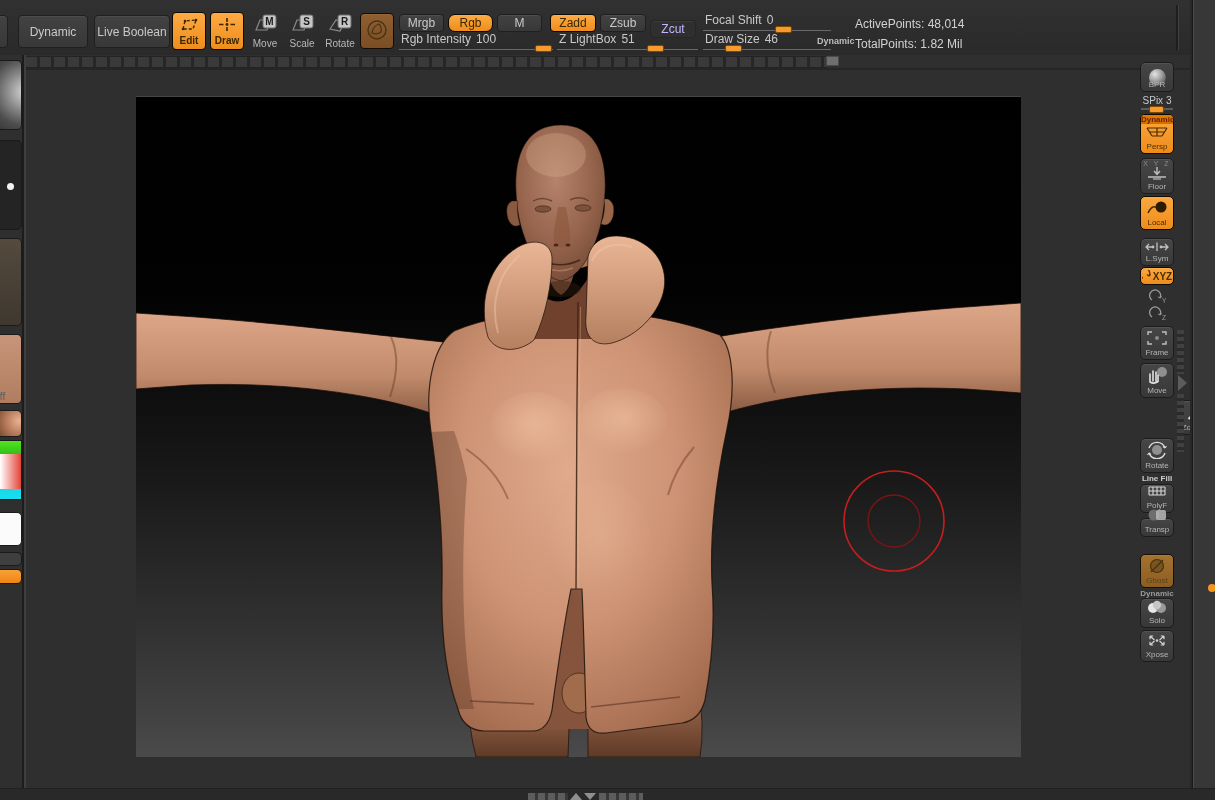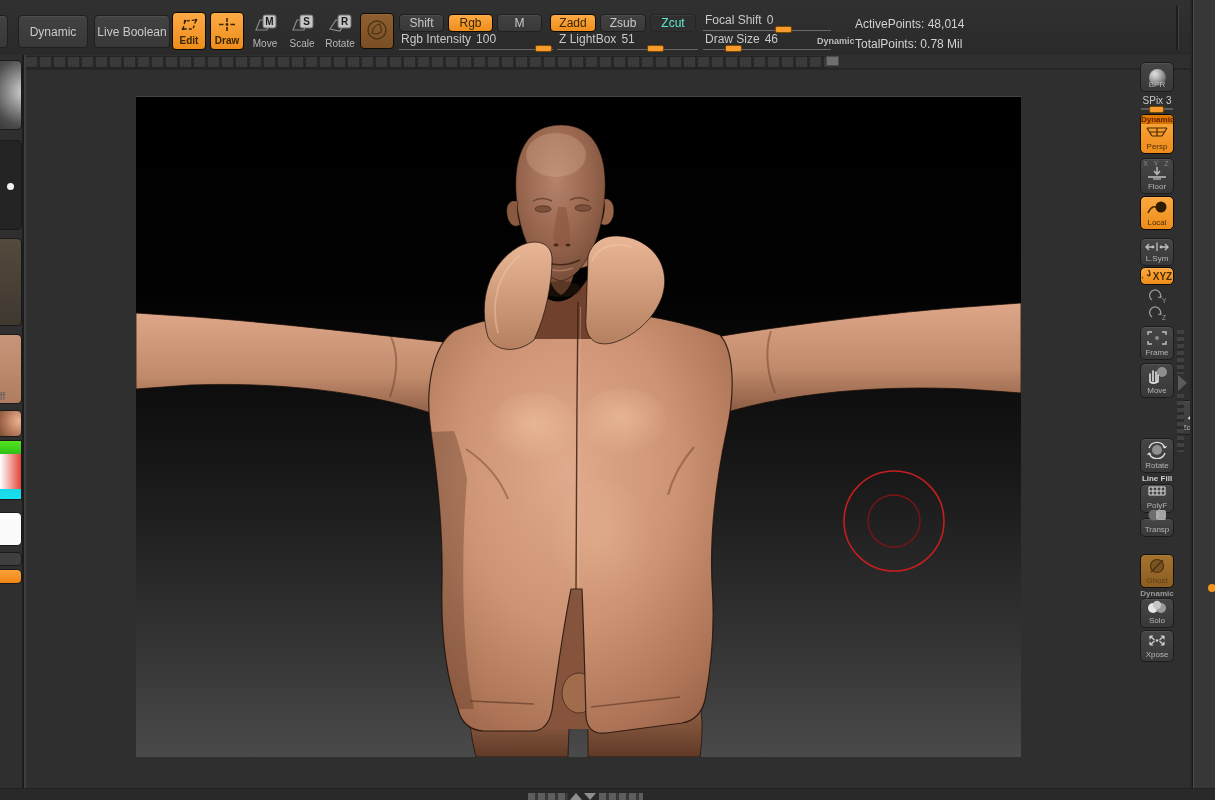--- a/index.html
+++ b/index.html
@@ -4,21 +4,21 @@
 <style>
   html,body{margin:0;padding:0;background:#222;}
   .screen{position:relative;width:1215px;height:800px;background:#2f2f2f;overflow:hidden;
     font-family:"Liberation Sans",sans-serif;-webkit-font-smoothing:antialiased;}
   
   .topbar{position:absolute;left:0;top:0;width:100%;height:55px;background:linear-gradient(#313131,#2a2a2a);}
   .tbtn{position:absolute;display:flex;align-items:center;justify-content:center;
     background:linear-gradient(#424242,#383838);border:1px solid #1f1f1f;border-radius:4px;
     color:#c9c9c9;font-size:12px;box-shadow:inset 0 1px 0 rgba(255,255,255,.06);box-sizing:border-box;}
   .tbtn.orange{background:linear-gradient(#fdaa44,#ee8d1c);color:#3a2600;border-color:#0d0a05;}
-  .tbtn.dim{color:#5eead4;}
+  .tbtn.dim{color:#c4b5fd;margin-top:6px;}
   .sqbtn{flex-direction:column;gap:1px;font-size:10px;font-weight:bold;}
   .toolico{position:absolute;display:flex;flex-direction:column;align-items:center;color:#b9b9b9;font-size:10px;}
   .slider{position:absolute;height:18px;color:#c9c9c9;font-size:12px;}
   .slider .slabel{position:absolute;left:2px;top:0;white-space:nowrap;}
   .slider .slabel b{font-weight:normal;margin-left:5px;}
   .slider .track{position:absolute;left:0;right:0;bottom:0;height:1px;background:#9a9a9a;opacity:.55;}
   .slider .knob{position:absolute;bottom:-2px;width:15px;height:5px;background:#f79b2e;border-radius:2px;border:1px solid #7a4a00;}
   .stats{position:absolute;color:#d2d2d2;font-size:12px;white-space:nowrap;}
   .dynamic-tag{position:absolute;font-size:9px;font-weight:bold;color:#bdbdbd;}
   .vdivider{position:absolute;width:2px;background:#1e1e1e;border-right:1px solid #404040;}
@@ -127,23 +127,23 @@
     <div class="tbtn" style="left:360px;top:13px;width:34px;height:36px;background:linear-gradient(#8f5f30,#7a4e24);border-color:#120c04;">
       <span>
         <svg width="24" height="24" viewBox="0 0 24 24">
             <circle cx="12" cy="12" r="9" fill="none" stroke="#4a3414" stroke-width="1.4"></circle>
             <path d="M7 15 Q8 8 14 6 Q17 9 16 14 Q12 17 7 15 Z" fill="none" stroke="#4a3414" stroke-width="1.2"></path>
           </svg>
       </span>
     </div>
 
     <div class="tbtn" style="left:399px;top:14px;width:45px;height:18px;">
-        <span>Shift</span>
-      </div>
-    <div class="tbtn orange" style="left:448px;top:14px;width:45px;height:18px;">
+        <span>Mrgb</span>
+      </div>
+    <div class="tbtn orange" style="left:448px;top:14px;width:45px;height:18px;border-radius:7px;">
         <span>Rgb</span>
       </div>
     <div class="tbtn" style="left:497px;top:14px;width:45px;height:18px;">
         <span>M</span>
       </div>
 
     <div class="tbtn orange" style="left:550px;top:14px;width:46px;height:18px;">
         <span>Zadd</span>
       </div>
     <div class="tbtn" style="left:600px;top:14px;width:46px;height:18px;">
@@ -169,21 +169,21 @@
       <i class="knob" style="left:64%;"></i>
     </div>
     <div class="slider" style="left:703px;top:32px;width:128px;">
       <span class="slabel"><span>Draw Size</span><b>46</b></span>
       <i class="track"></i>
       <i class="knob" style="left:17%;"></i>
     </div>
     <span class="dynamic-tag" style="left:817px;top:36px;">Dynamic</span>
 
     <span class="stats" style="left:855px;top:17px;">ActivePoints: 48,014</span>
-    <span class="stats" style="left:855px;top:37px;">TotalPoints: 0.78 Mil</span>
+    <span class="stats" style="left:855px;top:37px;">TotalPoints: 1.82 Mil</span>
 
     <div class="vdivider" style="left:1176px;top:5px;height:45px;"></div>
   </div>
 
   <div class="hscroll"></div>
   <div class="hscroll-handle"></div>
   <div class="hseam"></div>
 
   <div class="lpanel" style="top:60px;height:70px;background:radial-gradient(circle at 120% 45%,#d8d8d8,#8c8c8c 40%,#4e4e4e 75%,#3a3a3a);"></div>
   <div class="lpanel" style="top:140px;height:90px;background:#242424;">

